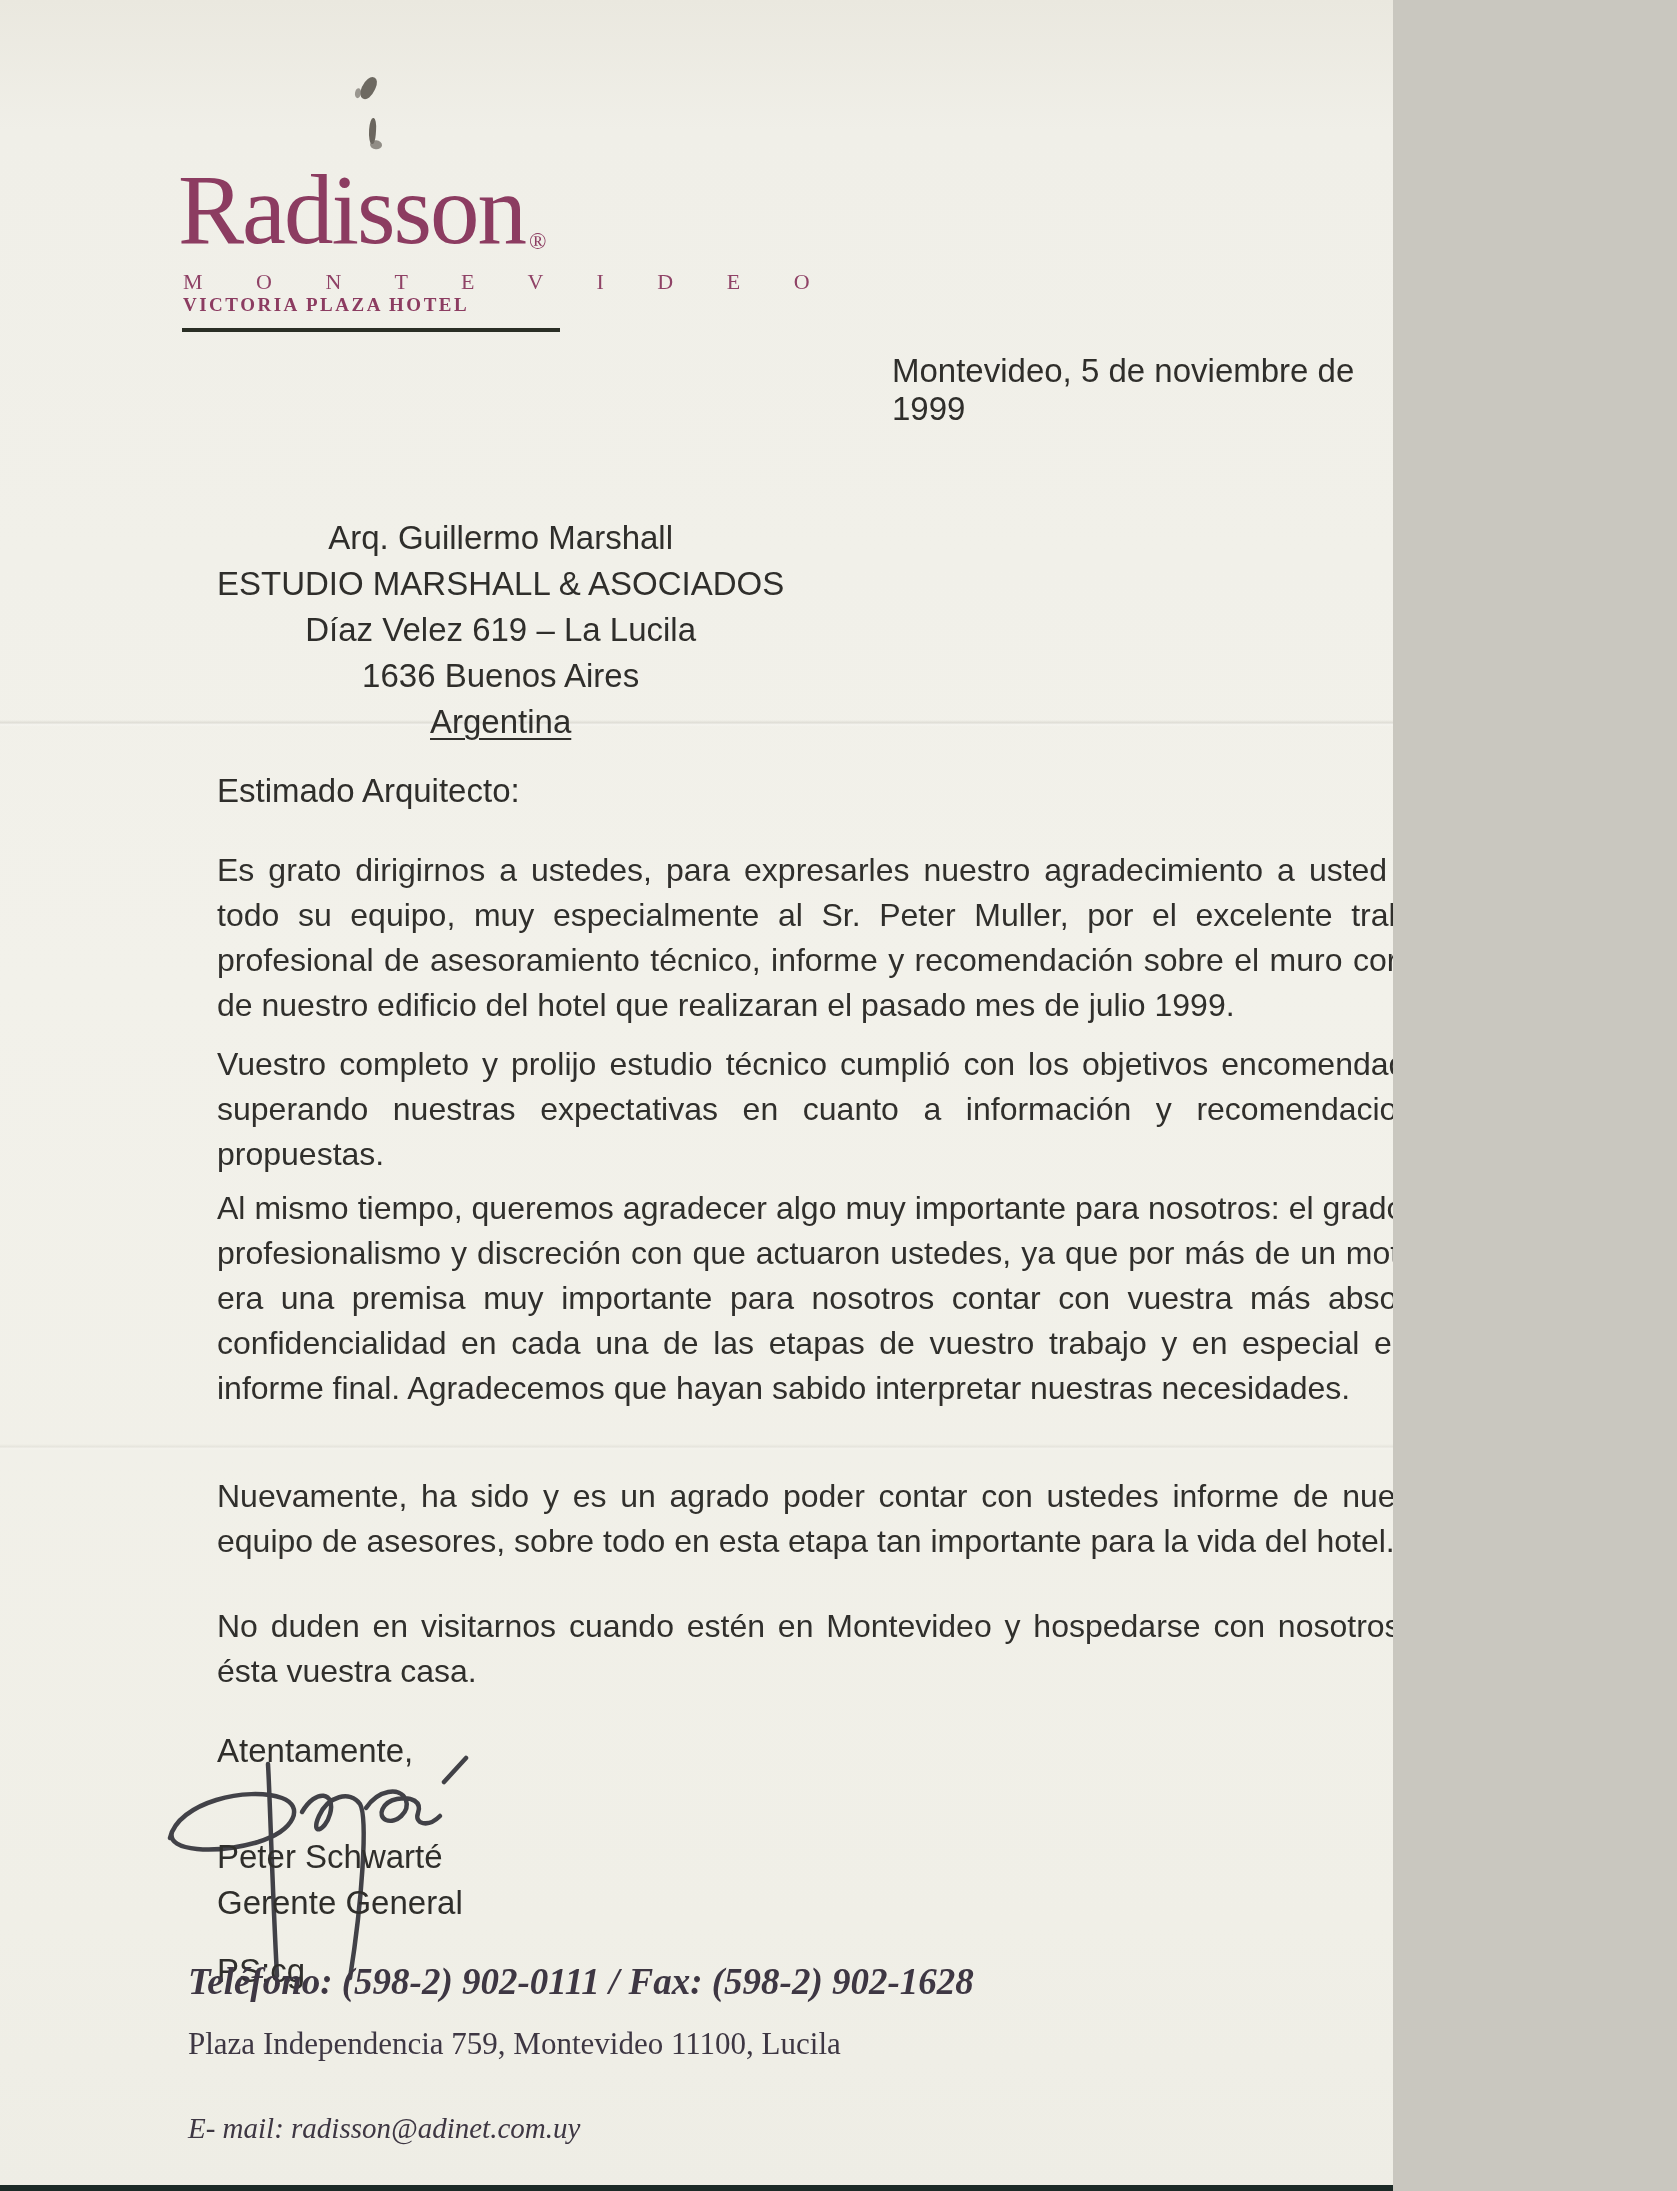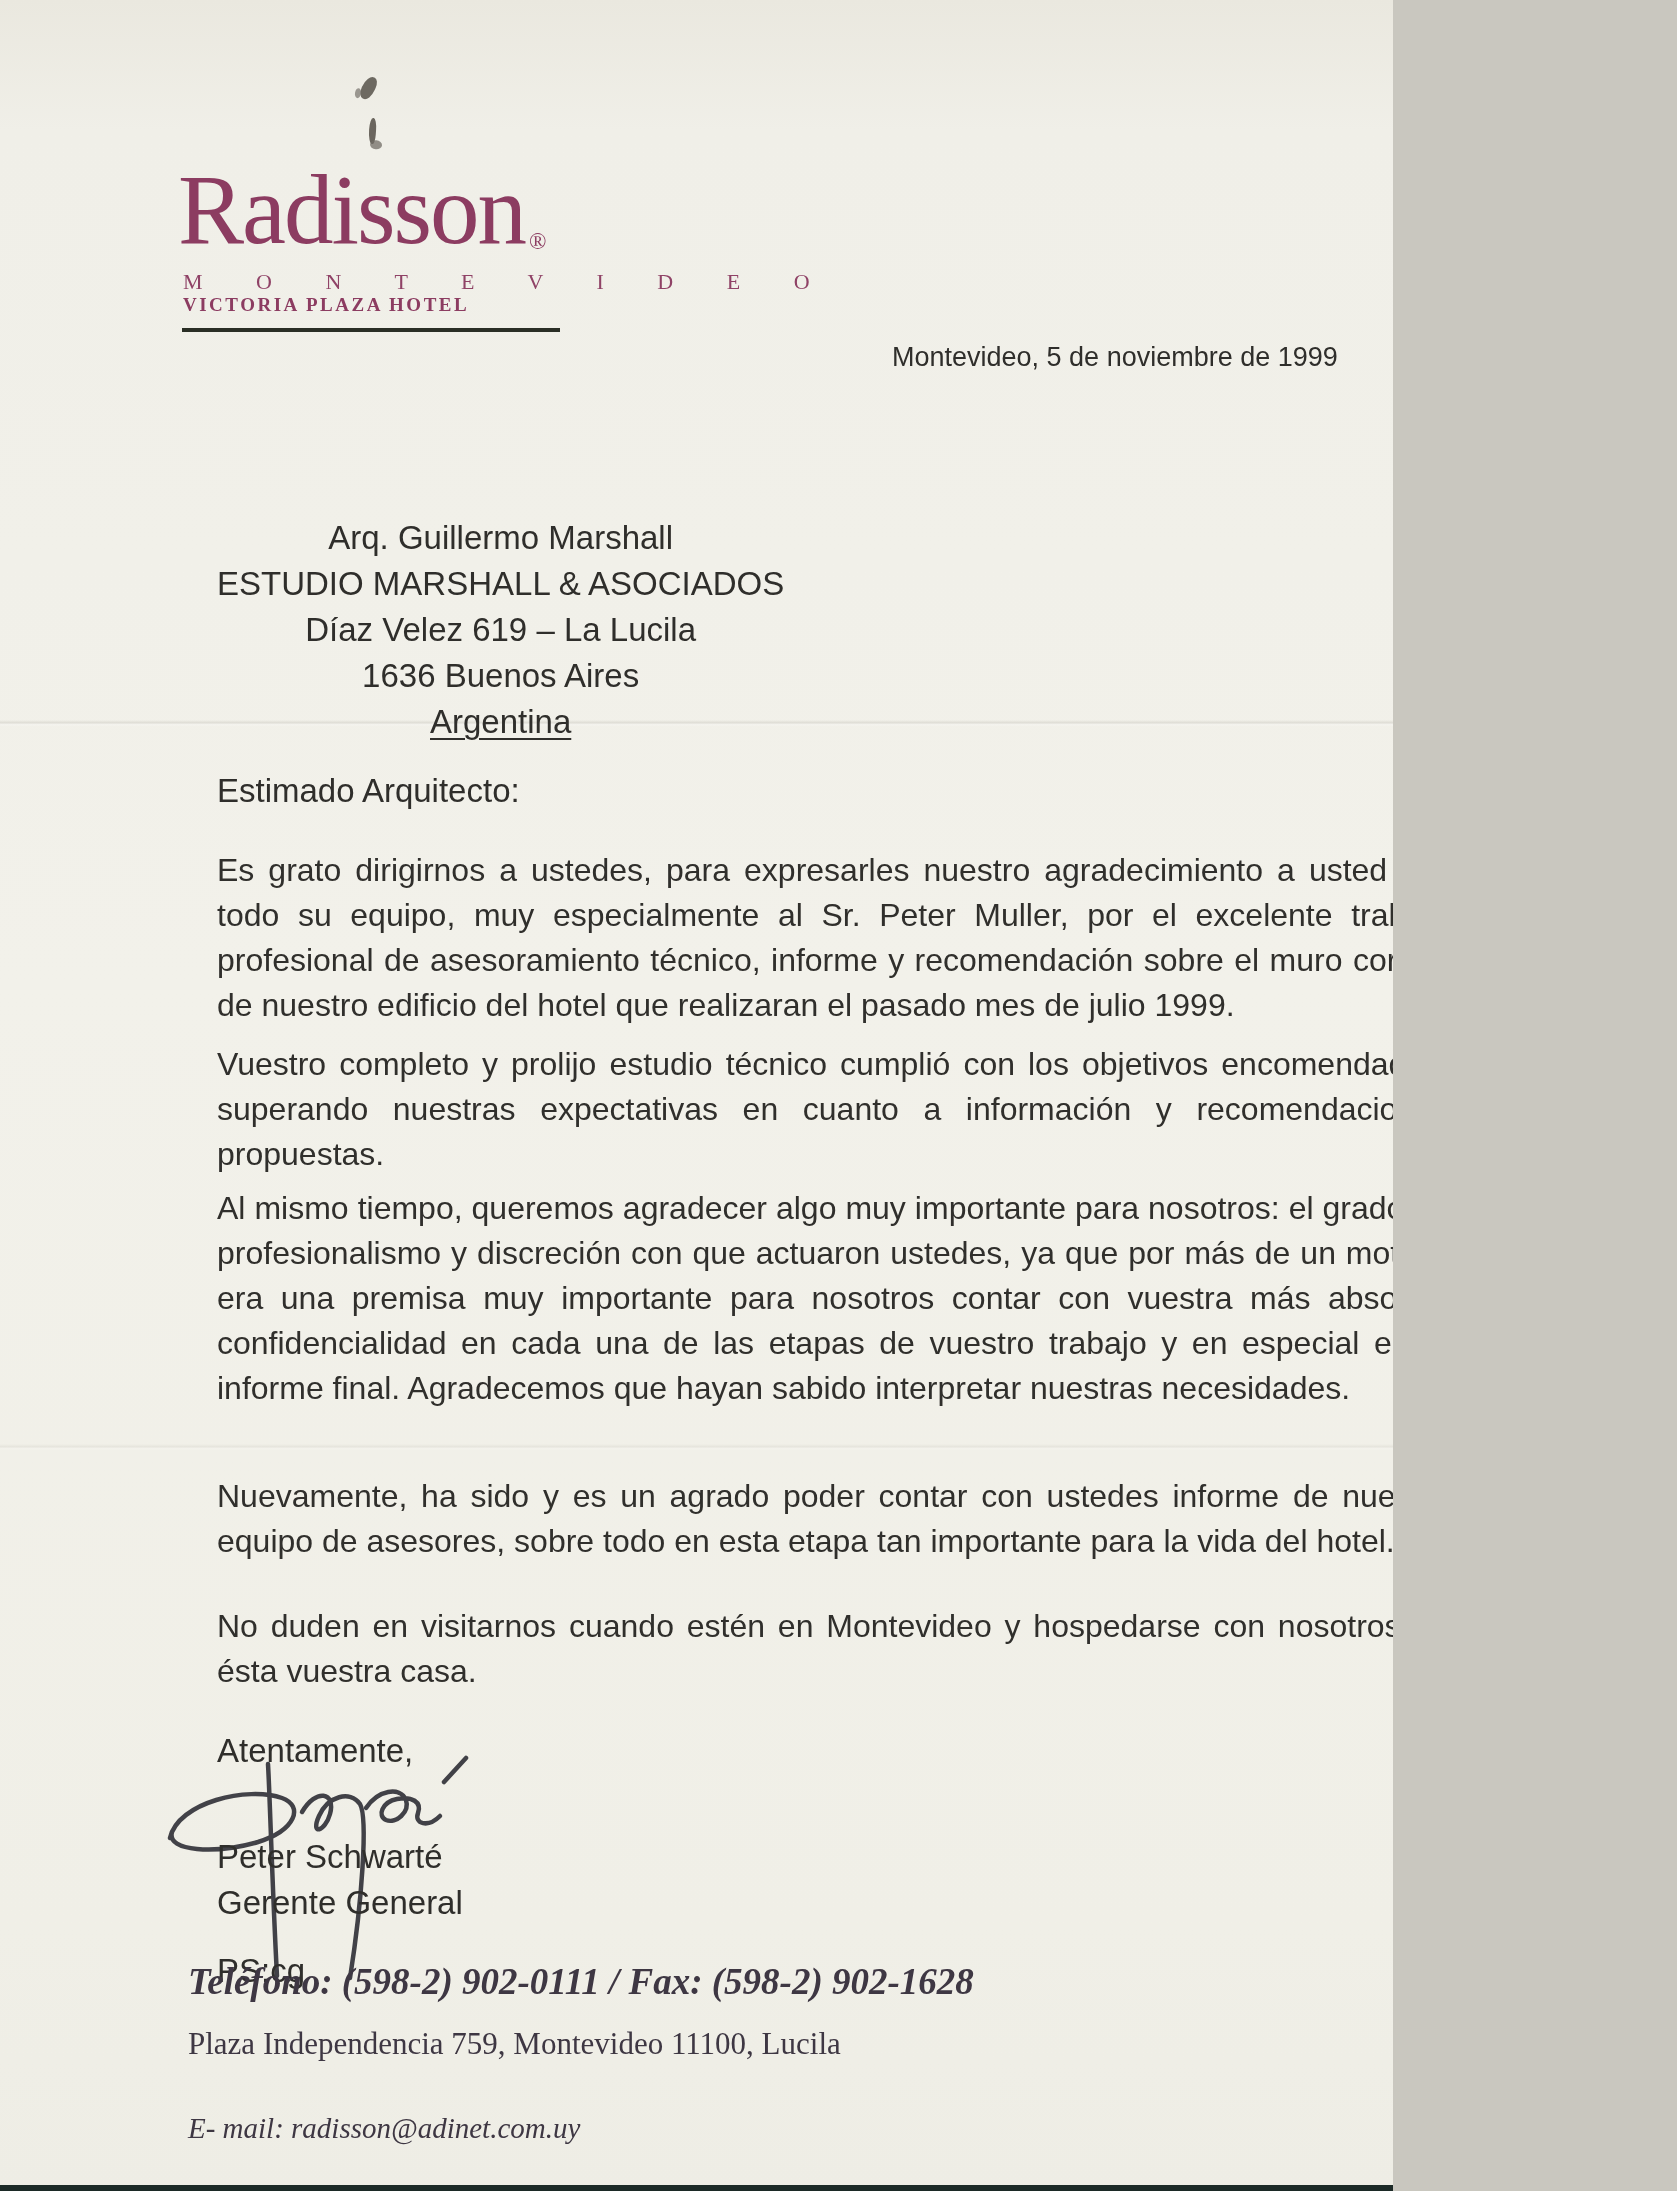--- a/index.html
+++ b/index.html
@@ -45,21 +45,21 @@
     position: absolute; left: 183px; top: 294px;
     font-family: "Liberation Serif", serif; font-weight: bold;
     font-size: 19px; letter-spacing: 2.5px; color: #8c3c61; white-space: nowrap;
   }
   .brand-rule {
     position: absolute; left: 182px; top: 328px;
     width: 378px; height: 4px; background: #2a2e25;
   }
 
   
-  .dateline { position: absolute; left: 892px; top: 342px; font-size: 27px; color: #2f2e2b; }
+  .dateline { position: absolute; left: 892px; top: 352px; font-size: 33px; color: #2f2e2b; }
 
   .recipient { position: absolute; left: 217px; top: 515px; font-size: 33px; line-height: 46px; color: #2f2e2b; text-align: center; }
   .recipient .country { text-decoration: underline; text-underline-offset: 5px; text-decoration-thickness: 2px; }
 
   .salutation { position: absolute; left: 217px; top: 772px; font-size: 33px; color: #2f2e2b; }
 
   .para { position: absolute; left: 217px; width: 1232px; font-size: 32px; line-height: 45px; text-align: justify; color: #302f2c; }
   .para-1 { top: 848px; }
   .para-2 { top: 1042px; }
   .para-3 { top: 1186px; }

